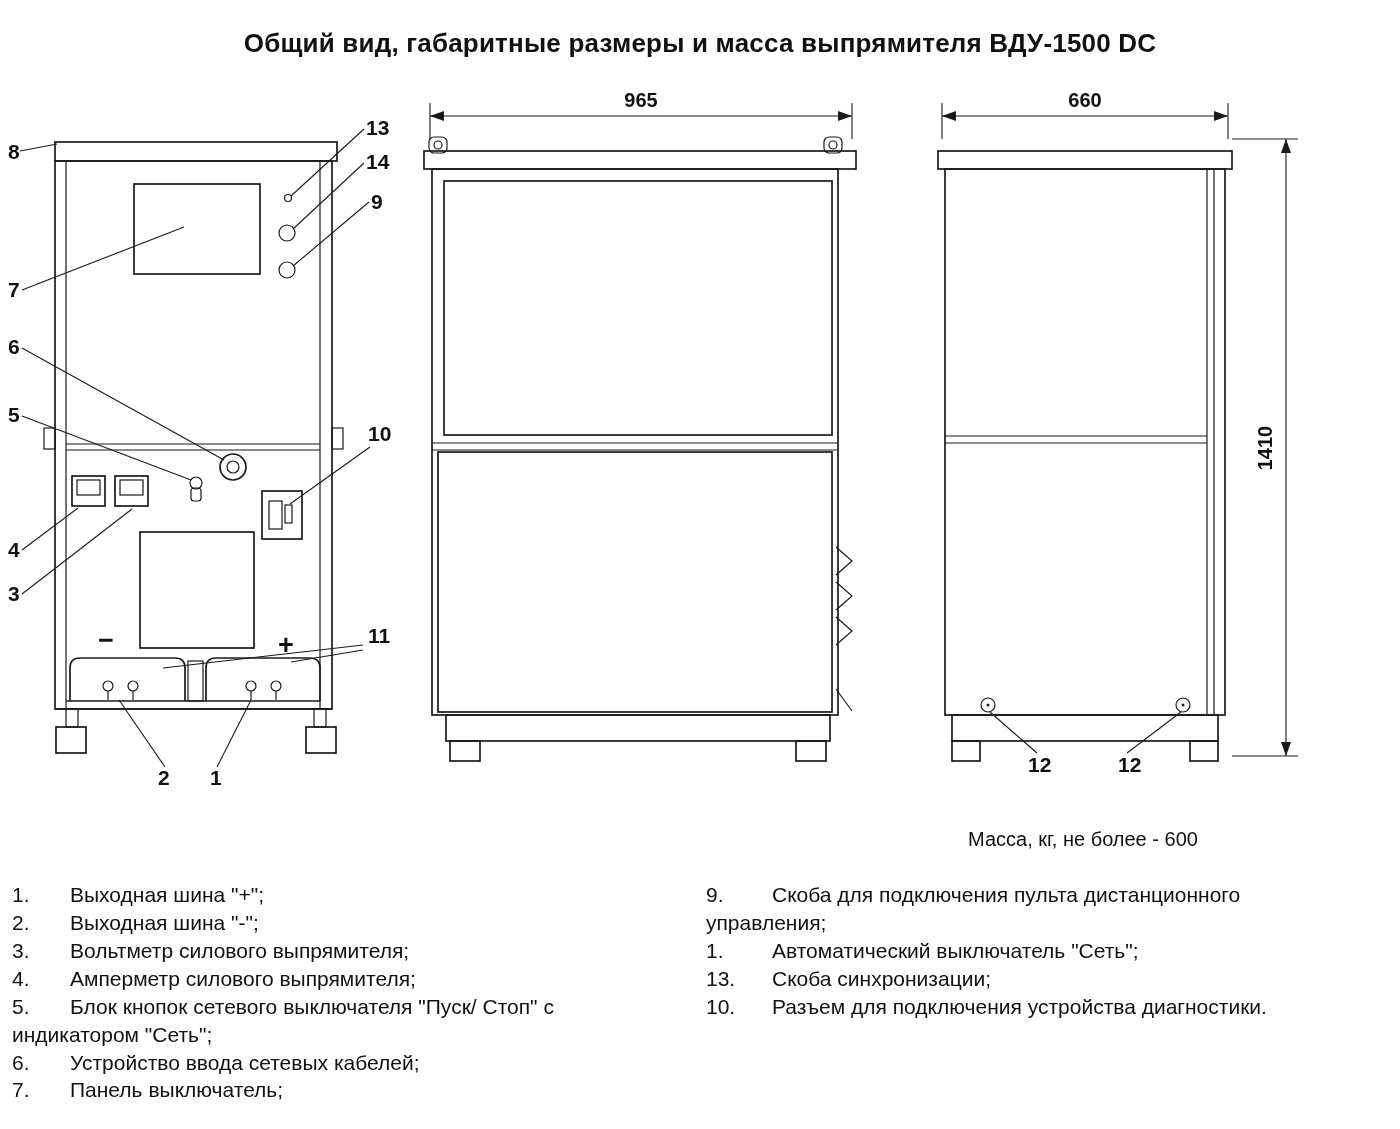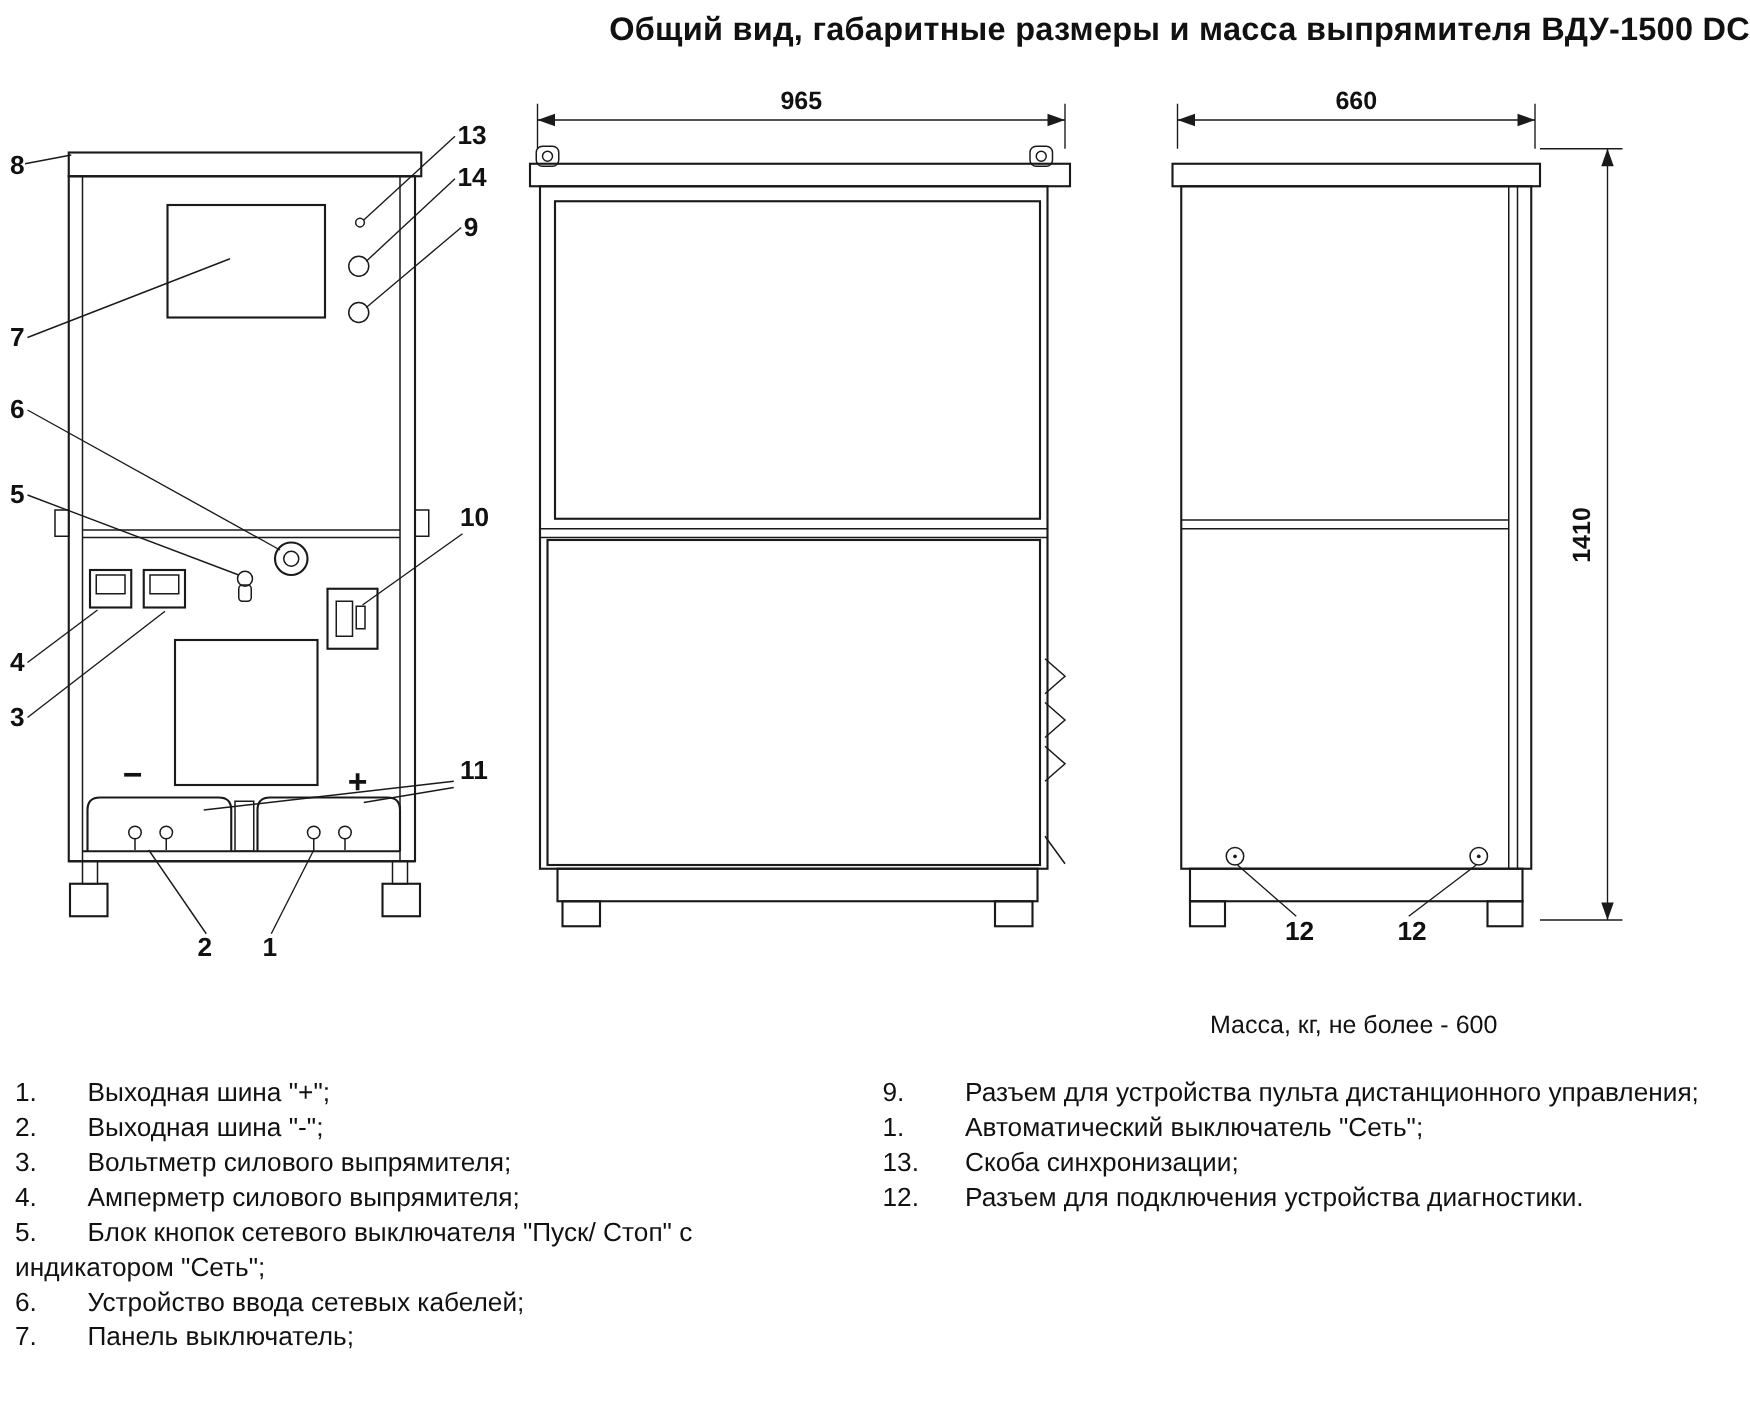--- a/index.html
+++ b/index.html
@@ -2,22 +2,22 @@
 <html><head>
 <meta charset="utf-8">
 <style>
   * { margin:0; padding:0; box-sizing:border-box; }
   html,body { background:#ffffff; }
   body {
     width:1400px; height:1129px; overflow:hidden;
     font-family:"Liberation Sans", sans-serif; color:#111;
   }
   .page-title {
-    text-align:right; font-size:26px; font-weight:bold;
-    margin-top:8px; letter-spacing:0.2px;
+    text-align:center; font-size:26px; font-weight:bold;
+    margin-top:28px; letter-spacing:0.2px;
   }
   svg { display:block; }
   
   .o  { fill:none; stroke:#1a1a1a; stroke-width:1.7; }
   .i  { fill:none; stroke:#1a1a1a; stroke-width:1.2; }
   .ld { fill:none; stroke:#1a1a1a; stroke-width:1.1; }
   .ah { fill:#1a1a1a; stroke:none; }
   text { fill:#111; font-family:"Liberation Sans", sans-serif; }
   .co   { font-size:21px; font-weight:bold; }
   .dim  { font-size:20px; font-weight:bold; }
@@ -228,18 +228,18 @@
   <div class="legend-col-left">
     <div class="legend-item"><span class="lnum">1.</span><span>Выходная шина "+";</span></div>
     <div class="legend-item"><span class="lnum">2.</span><span>Выходная шина "-";</span></div>
     <div class="legend-item"><span class="lnum">3.</span><span>Вольтметр силового выпрямителя;</span></div>
     <div class="legend-item"><span class="lnum">4.</span><span>Амперметр силового выпрямителя;</span></div>
     <div class="legend-item"><span class="lnum">5.</span><span>Блок кнопок сетевого выключателя "Пуск/ Стоп" с индикатором "Сеть";</span></div>
     <div class="legend-item"><span class="lnum">6.</span><span>Устройство ввода сетевых кабелей;</span></div>
     <div class="legend-item"><span class="lnum">7.</span><span>Панель выключатель;</span></div>
   </div>
   <div class="legend-col-right">
-    <div class="legend-item"><span class="lnum">9.</span><span>Разъем для устройства пульта дистанционного управления;</span></div>
+    <div class="legend-item"><span class="lnum">9.</span><span>Скоба для подключения пульта дистанционного управления;</span></div>
     <div class="legend-item"><span class="lnum">1.</span><span>Автоматический выключатель "Сеть";</span></div>
     <div class="legend-item"><span class="lnum">13.</span><span>Скоба синхронизации;</span></div>
-    <div class="legend-item"><span class="lnum">12.</span><span>Разъем для подключения устройства диагностики.</span></div>
+    <div class="legend-item"><span class="lnum">10.</span><span>Разъем для подключения устройства диагностики.</span></div>
   </div>
 </div>
 
 </body></html>

